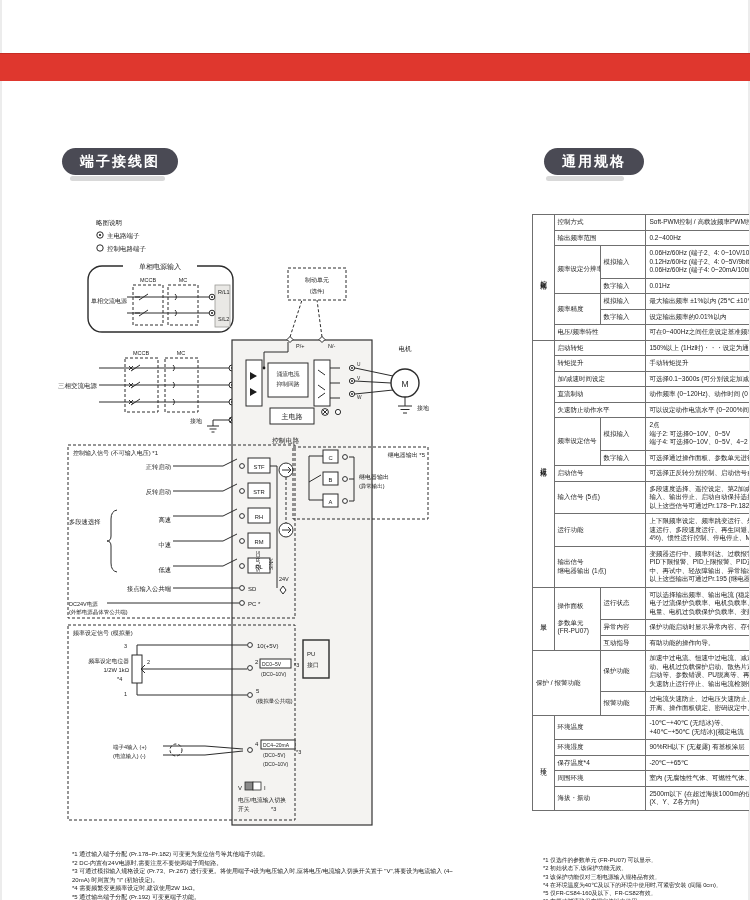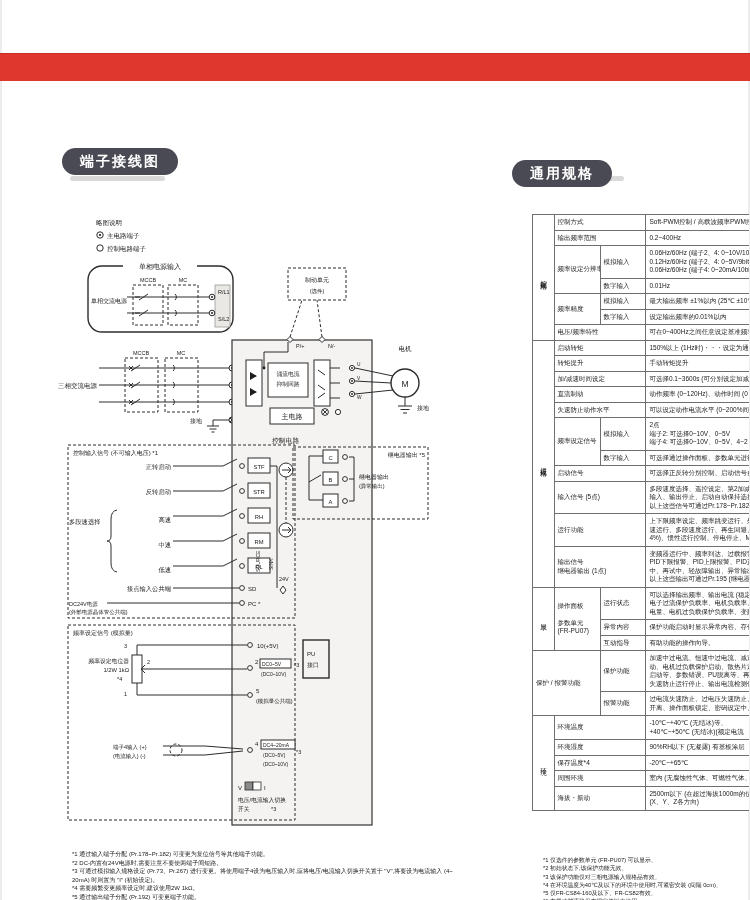--- a/index.html
+++ b/index.html
@@ -47,21 +47,21 @@
 <body>
 
 <div class="page-edge-l"></div>
 <div class="page-edge-r"></div>
 <div class="redband"></div>
 
 <div class="pill-shadow" style="left:70px;top:176px;width:95px;"></div>
 <div class="pill" style="left:62px;top:148px;">端子接线图</div>
 
 <div class="pill-shadow" style="left:546px;top:176px;width:78px;"></div>
-<div class="pill" style="left:512px;top:148px;margin-top:12px;">通用规格</div>
+<div class="pill" style="left:544px;top:148px;">通用规格</div>
 
 <div class="diagram-wrap">
 <svg width="410" height="650" viewBox="0 0 410 650">
 
   <g>
     <text x="41" y="25" font-size="6.5">略图说明</text>
     <circle cx="45" cy="35" r="3.2" class="term"></circle>
         <circle cx="45" cy="35" r="1.1" fill="#1c1c1c"></circle>
     <text x="52" y="38" font-size="6.5">主电路端子</text>
     <circle cx="45" cy="48" r="3.2" class="term"></circle>

